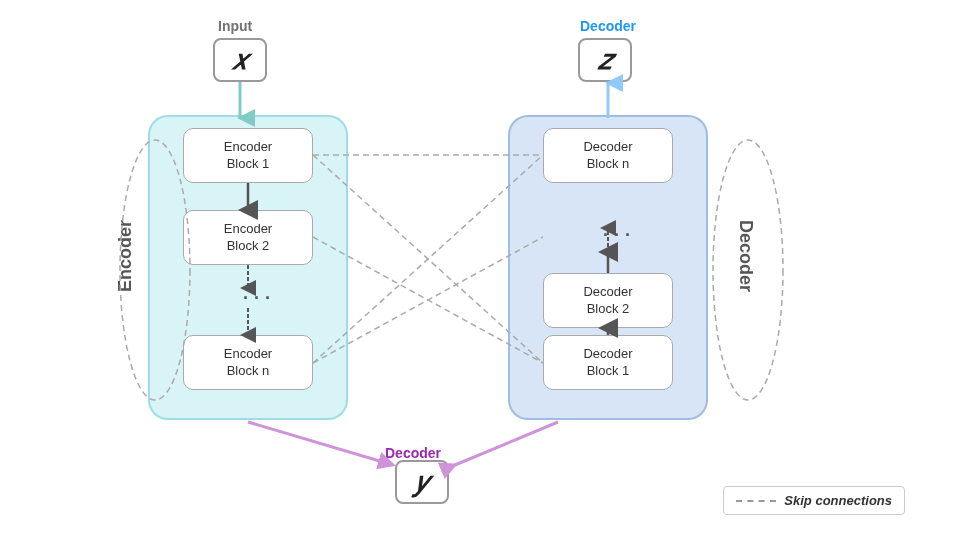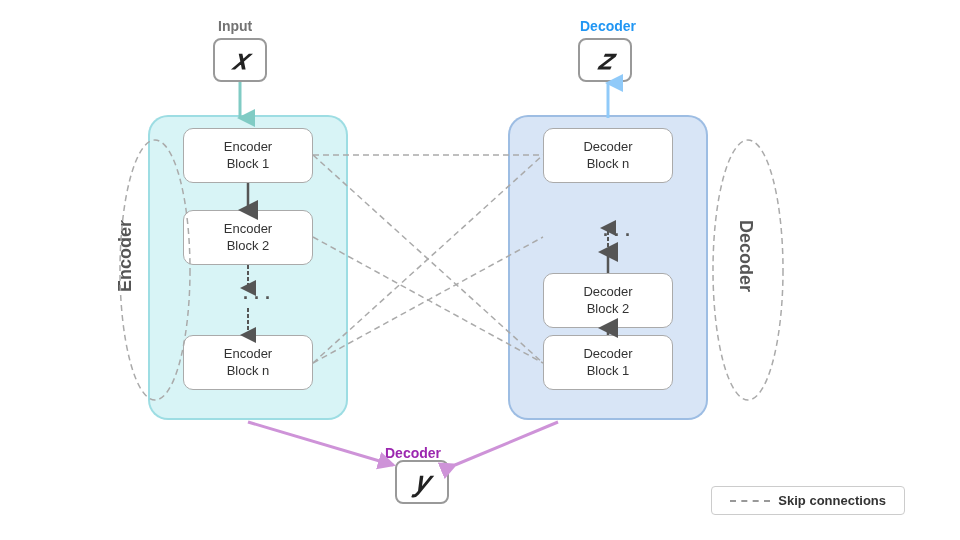--- a/index.html
+++ b/index.html
@@ -194,28 +194,29 @@
       color: #333;
     }
 
     .skip-line {
       width: 40px;
       border-top: 2px dashed #999;
     }
 
     .skip-legend-box {
       border: 1.5px solid #ccc;
-      padding: 6px 18px;
+      padding: 6px 12px;
       border-radius: 4px;
       background: white;
       display: flex;
       flex-direction: column;
       align-items: center;
       font-size: 13px;
       font-weight: bold;
+      font-style: italic;
     }
   </style>
 </head>
 <body>
 
 <div class="diagram-container">
 
   <div class="io-label input-label">Input</div>
 
   <div class="io-label output-label">Decoder</div>

